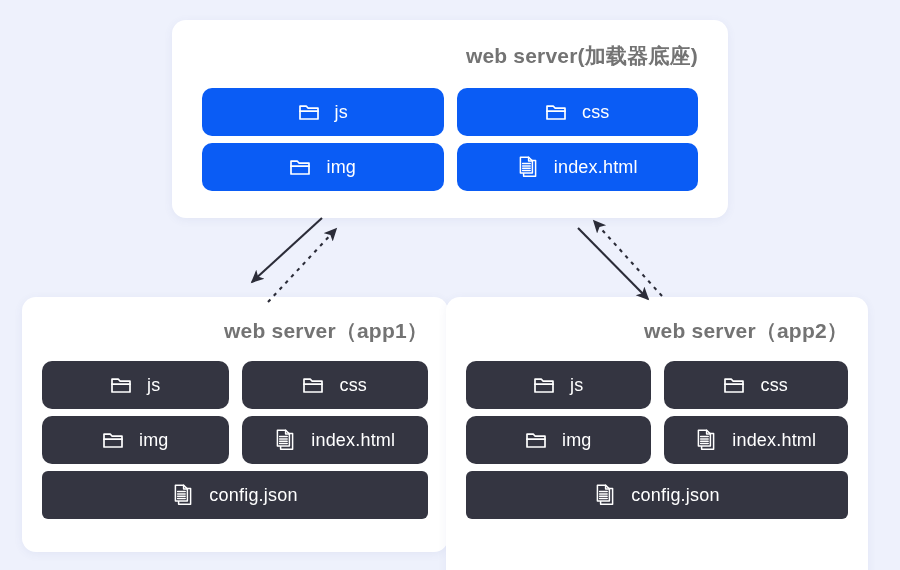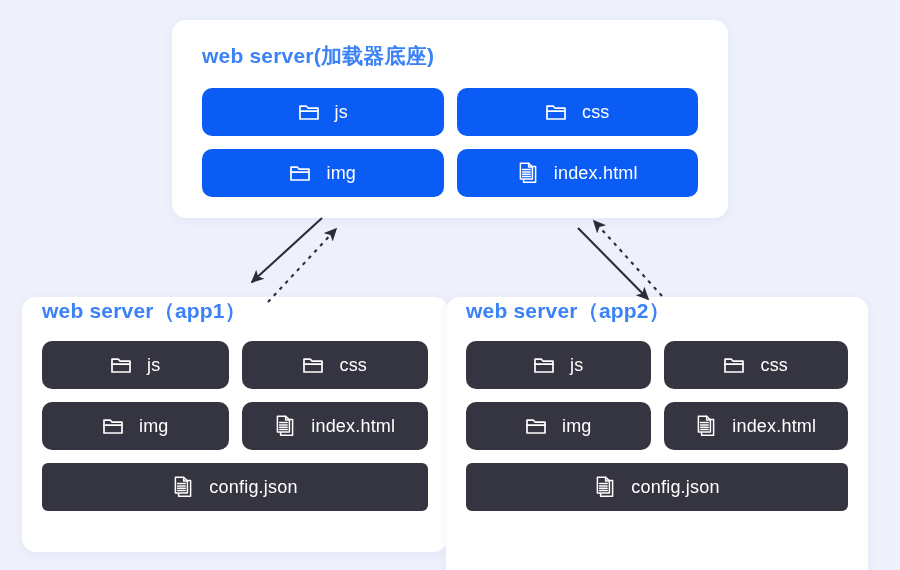--- a/index.html
+++ b/index.html
@@ -46,40 +46,41 @@
   }
   #card-app2 {
     left: 446px;
     top: 297px;
     width: 422px;
     height: 293px;
     padding: 0 20px;
   }
 
   .card-title {
-    text-align: left;
+    text-align: right;
     font-size: 21px;
     font-weight: bold;
-    color: #3b82f6;
+    color: #737373;
     letter-spacing: 0.2px;
   }
   #card-top .card-title {
     padding-top: 22px;
     padding-bottom: 18px;
   }
   #card-app1 .card-title,
   #card-app2 .card-title {
+    padding-top: 20px;
     padding-bottom: 16px;
   }
 
   
   .row {
     display: flex;
     gap: 13px;
-    margin-bottom: 13px;
+    margin-bottom: 7px;
     align-items: flex-end;
   }
   .item {
     flex: 1 1 0;
     height: 48px;
     border-radius: 10px;
     display: flex;
     align-items: center;
     justify-content: center;
     gap: 15px;

